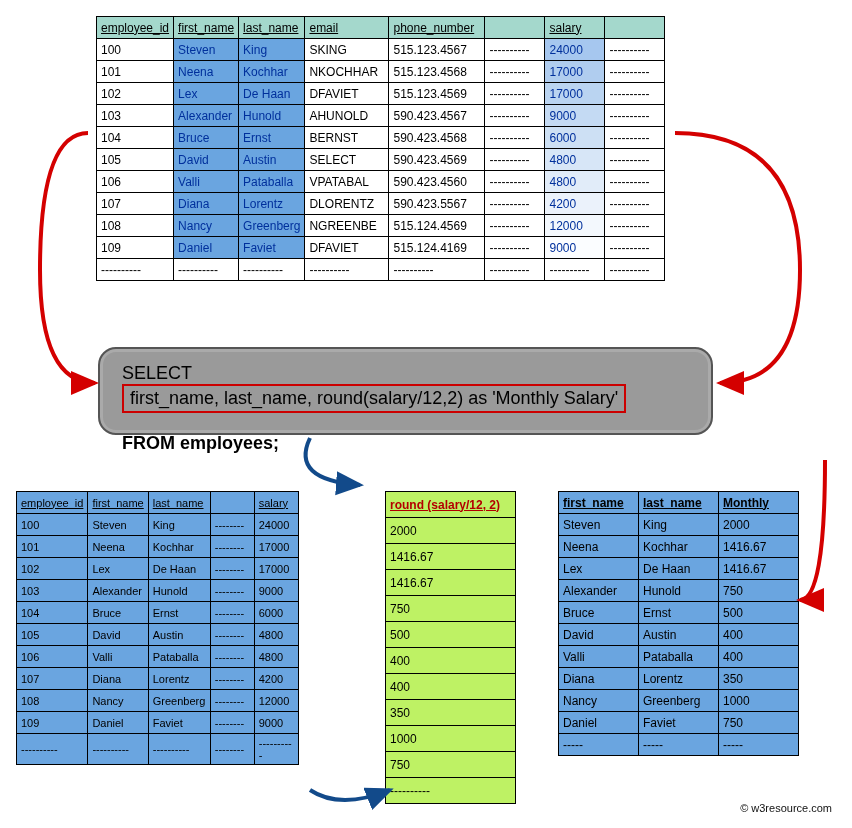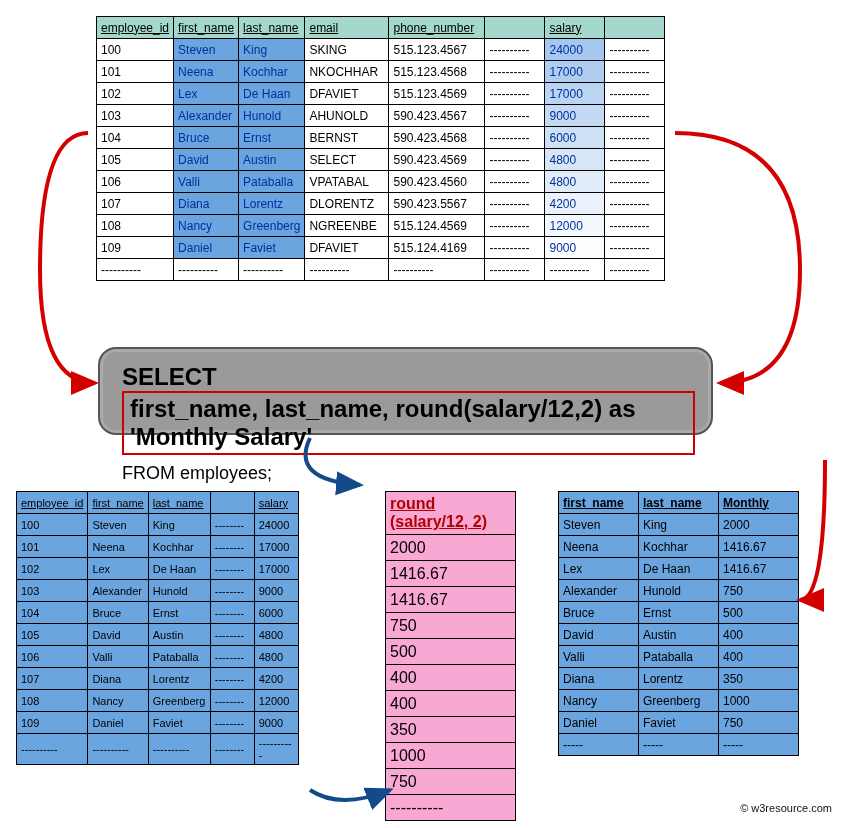--- a/index.html
+++ b/index.html
@@ -35,30 +35,30 @@
 
   .sql-box {
     position: absolute; top: 337px; left: 88px;
     width: 615px; height: 88px;
     background: #9a9a9a;
     border: 2px solid #555;
     border-radius: 18px;
     padding: 14px 16px 14px 22px;
     box-shadow: inset 0 0 0 3px #aaa;
   }
-  .sql-line1 { font-size: 24px; font-weight: bold; color: #000; margin-bottom: 8px; }
-  .sql-line2 { font-size: 18px; font-weight: normal; color: #000; }
+  .sql-line1 { font-size: 18px; font-weight: normal; color: #000; margin-bottom: 20px; }
+  .sql-line2 { font-size: 18px; font-weight: bold; color: #000; }
   .sql-highlight { border: 2px solid #cc0000; padding: 2px 6px; display: inline-block; }
 
   .left-table { top: 481px; left: 6px; }
   .left-table th, .left-table td { background: #6aa5e0; height: 22px; font-size: 11px; }
   .left-table th { font-weight: normal; }
 
   .mid-table { top: 481px; left: 375px; }
-  .mid-table th, .mid-table td { background: #f9a8d4; height: 26px; font-size: 16px; width: 130px; }
+  .mid-table th, .mid-table td { background: #bef264; height: 26px; font-size: 12px; width: 130px; }
   .mid-table th { color: #b30000; font-weight: bold; }
 
   .right-table { top: 481px; left: 548px; }
   .right-table th, .right-table td { background: #6aa5e0; height: 22px; font-size: 12px; }
   .right-table th { font-weight: bold; }
 
   .copyright { position: absolute; bottom: 4px; right: 10px; font-size: 11px; color: #111; }
 
   svg.arrows { position: absolute; top: 0; left: 0; width: 832px; height: 808px; pointer-events: none; }
 </style>

